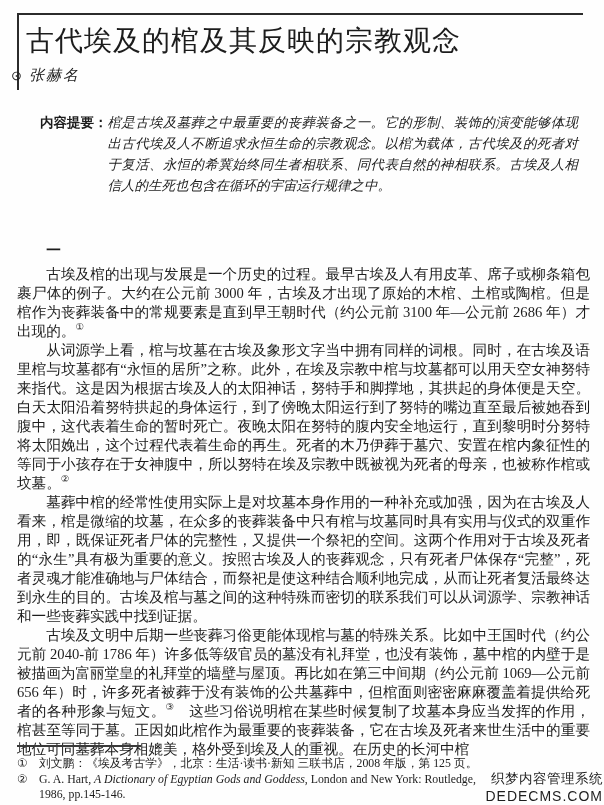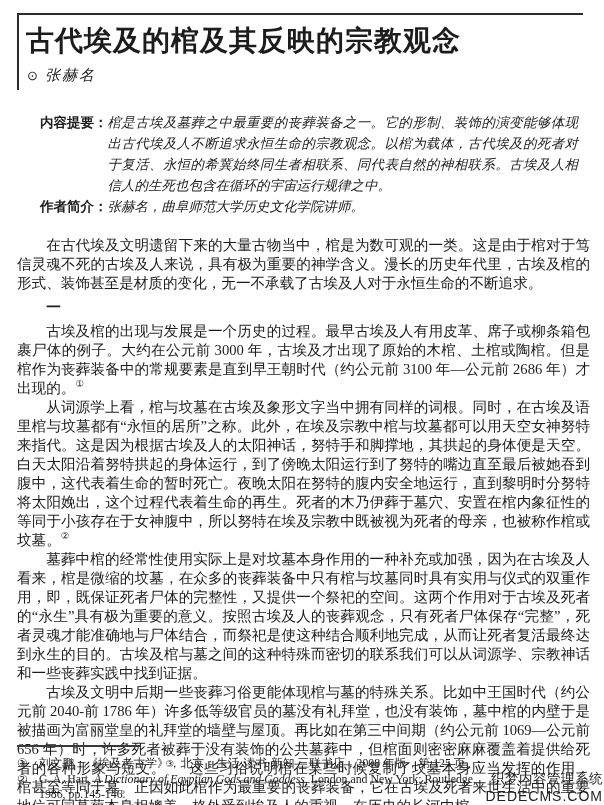--- a/index.html
+++ b/index.html
@@ -16,25 +16,25 @@
     position: absolute; left: 17px; top: 13px;
     width: 566px; height: 2px; background: #2b2b2b;
   }
   .left-rule {
     position: absolute; left: 17px; top: 13px;
     width: 2px; height: 77px; background: #2b2b2b;
   }
   .title {
     position: absolute; left: 26px; top: 22px; margin: 0;
     font-family: "Liberation Sans", sans-serif;
-    font-size: 28px; font-weight: bold; letter-spacing: 1px;
+    font-size: 28px; font-weight: normal; letter-spacing: 1px;
     white-space: nowrap;
   }
   .author-line {
-    position: absolute; left: 27px; top: 66px;
+    position: absolute; left: 11px; top: 66px;
     font-size: 15px; font-style: italic; letter-spacing: 2px;
   }
   .author-bullet { font-style: normal; font-size: 13px; margin-right: 7px; letter-spacing: 0; }
   .abstract {
     position: absolute; left: 40px; top: 112px; width: 538px;
     font-size: 13.5px; line-height: 21px; text-align: justify;
   }
   .abs-row { display: flex; }
   .abs-label {
     flex: 0 0 auto; white-space: nowrap;
@@ -84,28 +84,23 @@
 
   <div class="author-line">
     <span class="author-bullet">⊙</span><span class="author-name">张赫名</span>
   </div>
 
   <div class="abstract">
     <div class="abs-row">
       <span class="abs-label">内容提要：</span>
       <span class="abs-text">棺是古埃及墓葬之中最重要的丧葬装备之一。它的形制、装饰的演变能够体现出古代埃及人不断追求永恒生命的宗教观念。以棺为载体，古代埃及的死者对于复活、永恒的希冀始终同生者相联系、同代表自然的神相联系。古埃及人相信人的生死也包含在循环的宇宙运行规律之中。</span>
     </div>
-    <div class="abs-row">
-      <span class="abs-label">作者简介：</span>
-      <span class="abs-text">张赫名，曲阜师范大学历史文化学院讲师。</span>
-    </div>
   </div>
 
   <div class="body-text">
-    <p class="body-para">在古代埃及文明遗留下来的大量古物当中，棺是为数可观的一类。这是由于棺对于笃信灵魂不死的古埃及人来说，具有极为重要的神学含义。漫长的历史年代里，古埃及棺的形式、装饰甚至是材质的变化，无一不承载了古埃及人对于永恒生命的不断追求。</p>
     <h2 class="section-heading">一</h2>
     <div id="paragraphs">
         <p class="body-para">古埃及棺的出现与发展是一个历史的过程。最早古埃及人有用皮革、席子或柳条箱包裹尸体的例子。大约在公元前 3000 年，古埃及才出现了原始的木棺、土棺或陶棺。但是棺作为丧葬装备中的常规要素是直到早王朝时代（约公元前 3100 年—公元前 2686 年）才出现的。<sup class="fn-ref">①</sup></p>
         <p class="body-para">从词源学上看，棺与坟墓在古埃及象形文字当中拥有同样的词根。同时，在古埃及语里棺与坟墓都有“永恒的居所”之称。此外，在埃及宗教中棺与坟墓都可以用天空女神努特来指代。这是因为根据古埃及人的太阳神话，努特手和脚撑地，其拱起的身体便是天空。白天太阳沿着努特拱起的身体运行，到了傍晚太阳运行到了努特的嘴边直至最后被她吞到腹中，这代表着生命的暂时死亡。夜晚太阳在努特的腹内安全地运行，直到黎明时分努特将太阳娩出，这个过程代表着生命的再生。死者的木乃伊葬于墓穴、安置在棺内象征性的等同于小孩存在于女神腹中，所以努特在埃及宗教中既被视为死者的母亲，也被称作棺或坟墓。<sup class="fn-ref">②</sup></p>
         <p class="body-para">墓葬中棺的经常性使用实际上是对坟墓本身作用的一种补充或加强，因为在古埃及人看来，棺是微缩的坟墓，在众多的丧葬装备中只有棺与坟墓同时具有实用与仪式的双重作用，即，既保证死者尸体的完整性，又提供一个祭祀的空间。这两个作用对于古埃及死者的“永生”具有极为重要的意义。按照古埃及人的丧葬观念，只有死者尸体保存“完整”，死者灵魂才能准确地与尸体结合，而祭祀是使这种结合顺利地完成，从而让死者复活最终达到永生的目的。古埃及棺与墓之间的这种特殊而密切的联系我们可以从词源学、宗教神话和一些丧葬实践中找到证据。</p>
         <p class="body-para">古埃及文明中后期一些丧葬习俗更能体现棺与墓的特殊关系。比如中王国时代（约公元前 2040-前 1786 年）许多低等级官员的墓没有礼拜堂，也没有装饰，墓中棺的内壁于是被描画为富丽堂皇的礼拜堂的墙壁与屋顶。再比如在第三中间期（约公元前 1069—公元前 656 年）时，许多死者被葬于没有装饰的公共墓葬中，但棺面则密密麻麻覆盖着提供给死者的各种形象与短文。<sup class="fn-ref">③</sup>　这些习俗说明棺在某些时候复制了坟墓本身应当发挥的作用，棺甚至等同于墓。正因如此棺作为最重要的丧葬装备，它在古埃及死者来世生活中的重要地位可同墓葬本身相媲美，格外受到埃及人的重视。在历史的长河中棺</p>
       </div>
   </div>
 
   <div class="footnote-sep"></div>

